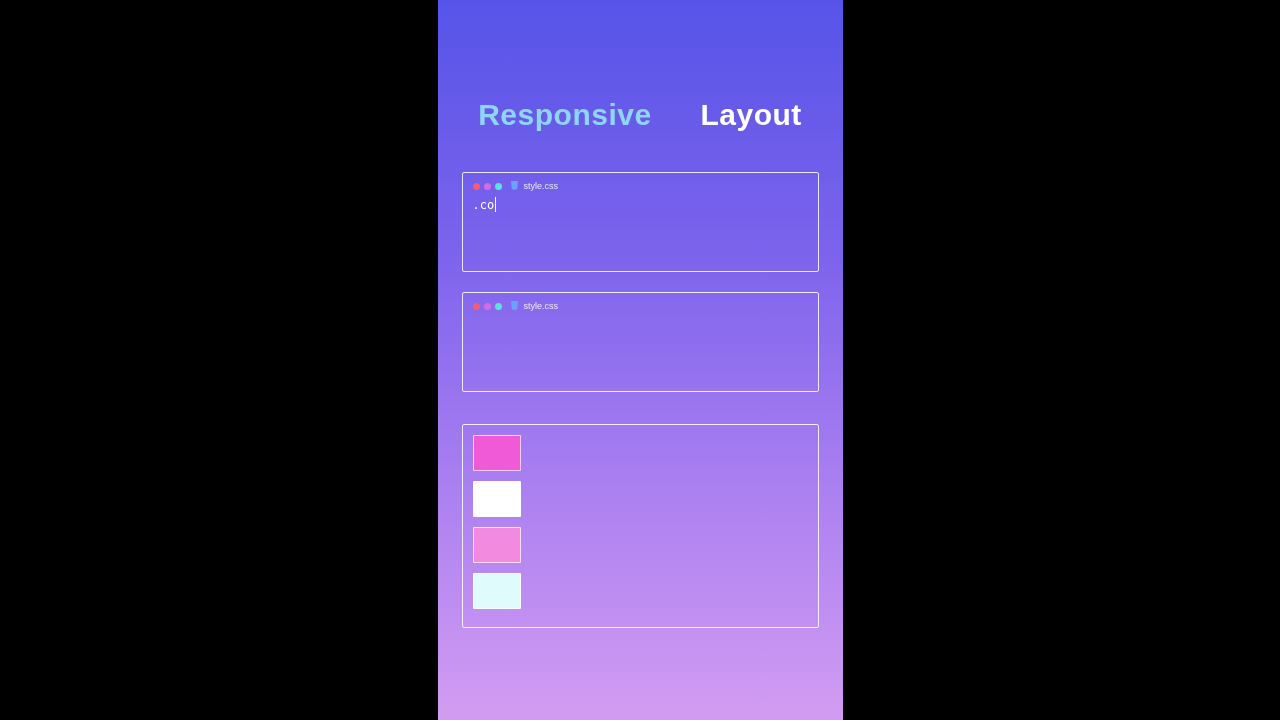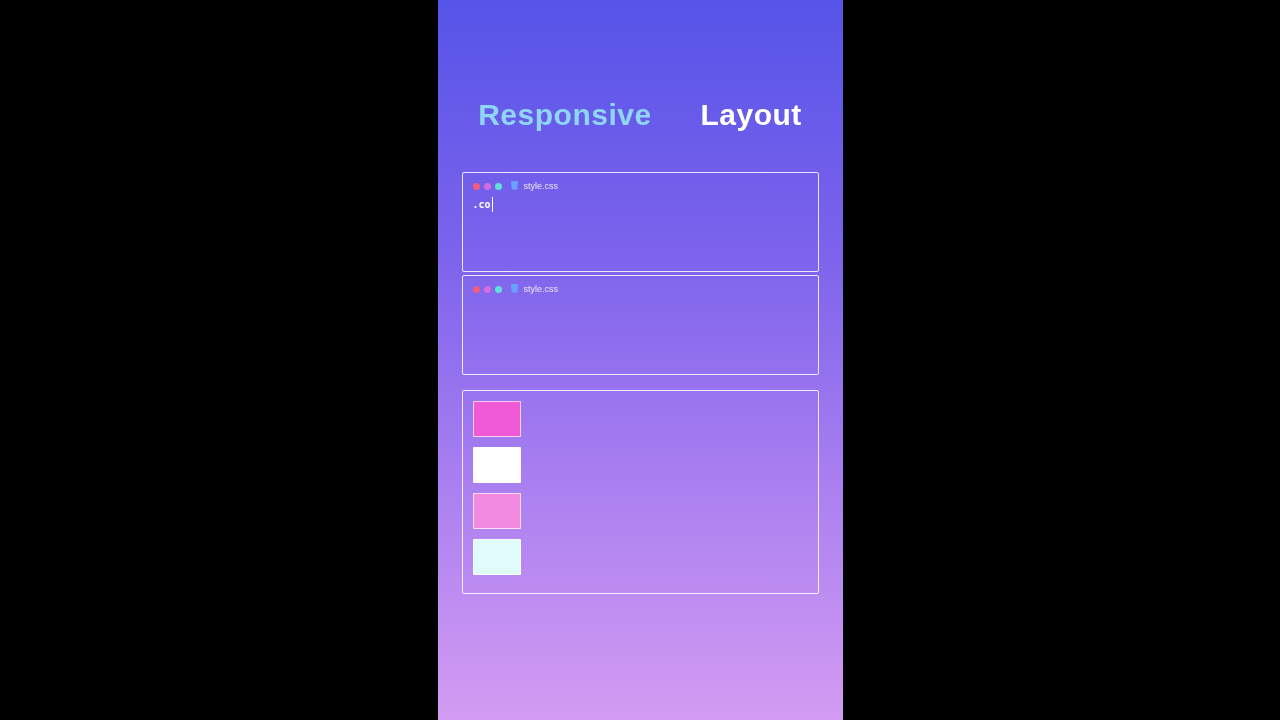--- a/index.html
+++ b/index.html
@@ -27,21 +27,21 @@
     margin-top: 98px;
     letter-spacing: 0.5px;
   }
   .title-accent { color: #8fd5f5; }
   .title-main { color: #ffffff; margin-left: 40px; }
 
   .cards-wrap {
     margin-top: 40px;
     display: flex;
     flex-direction: column;
-    gap: 3px;
+    gap: 20px;
     padding: 0 14px;
   }
 
   .code-card {
     border: 1px solid rgba(255,255,255,0.85);
     border-radius: 2px;
     min-height: 100px;
     padding: 8px 10px 16px 10px;
     background: transparent;
   }
@@ -68,25 +68,24 @@
     display: inline-flex;
     align-items: center;
     justify-content: center;
     color: #9fb7ff;
     font-size: 8px;
     font-weight: bold;
   }
   .code-line {
     color: #ffffff;
     font-family: "SF Mono", Menlo, Consolas, monospace;
-    font-size: 10px;
+    font-size: 12px;
     margin-top: 2px;
     display: flex;
     align-items: center;
-    font-weight: bold;
   }
   .cursor {
     display: inline-block;
     width: 1px;
     height: 15px;
     background: #fff;
     margin-left: 1px;
     vertical-align: middle;
   }
 

